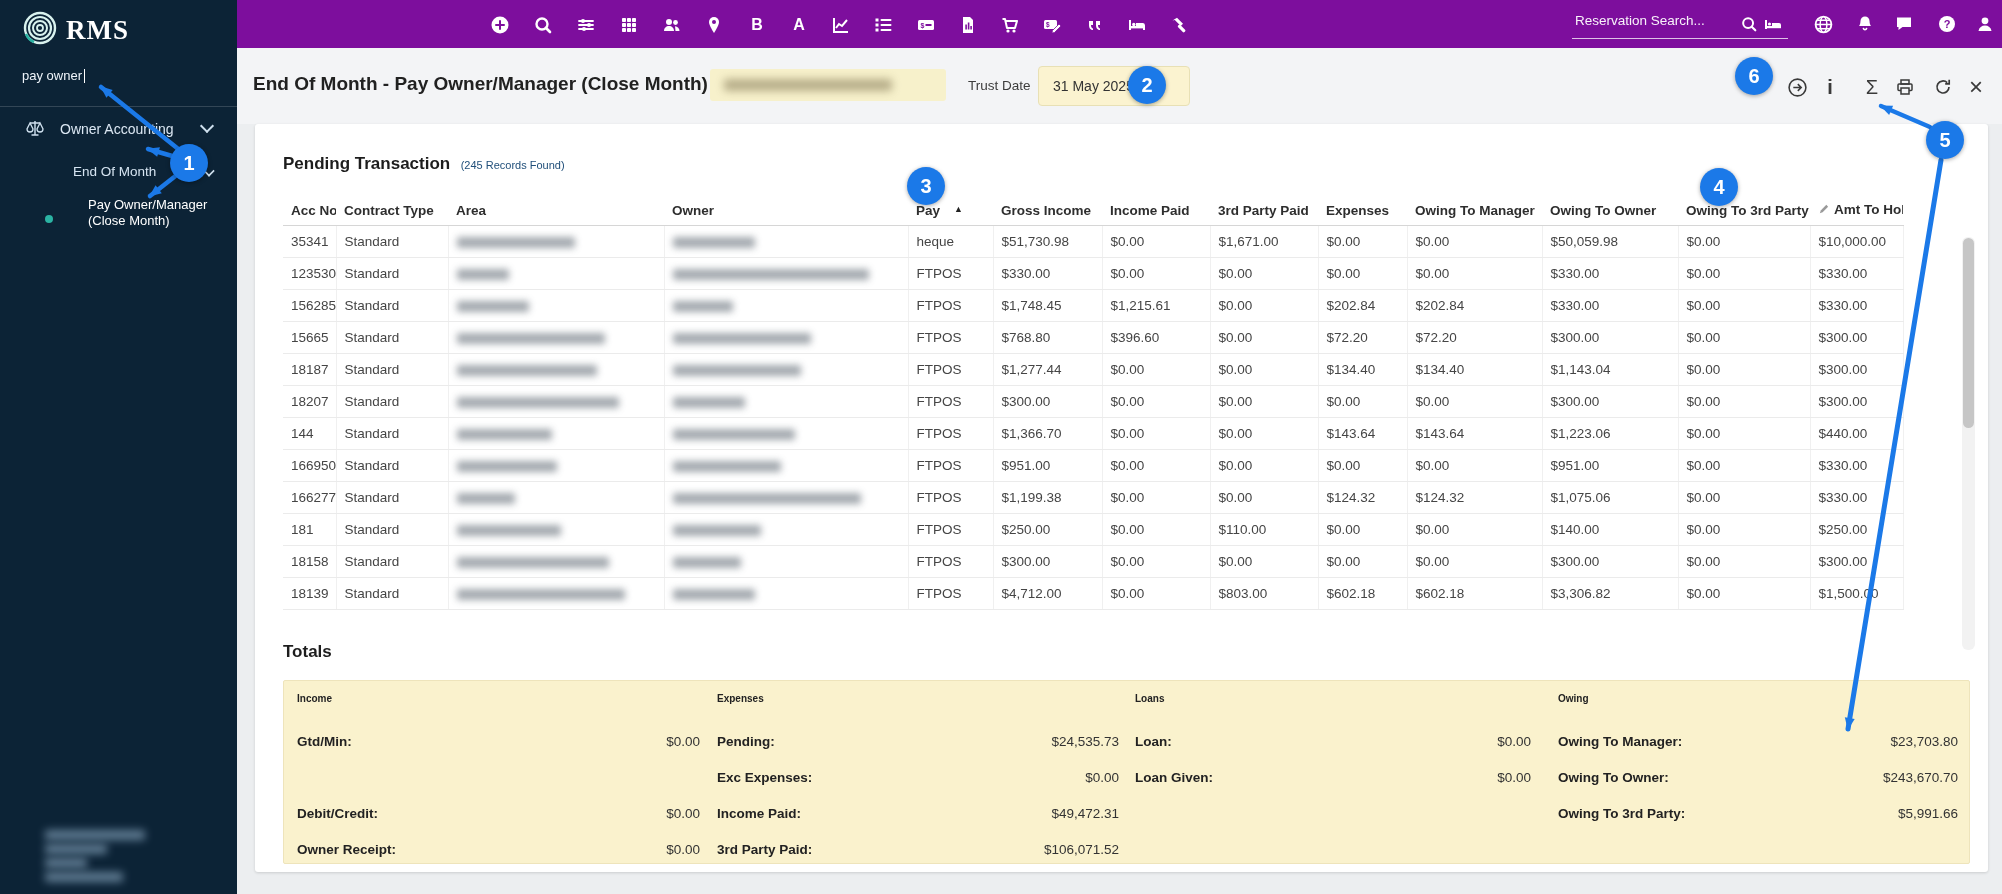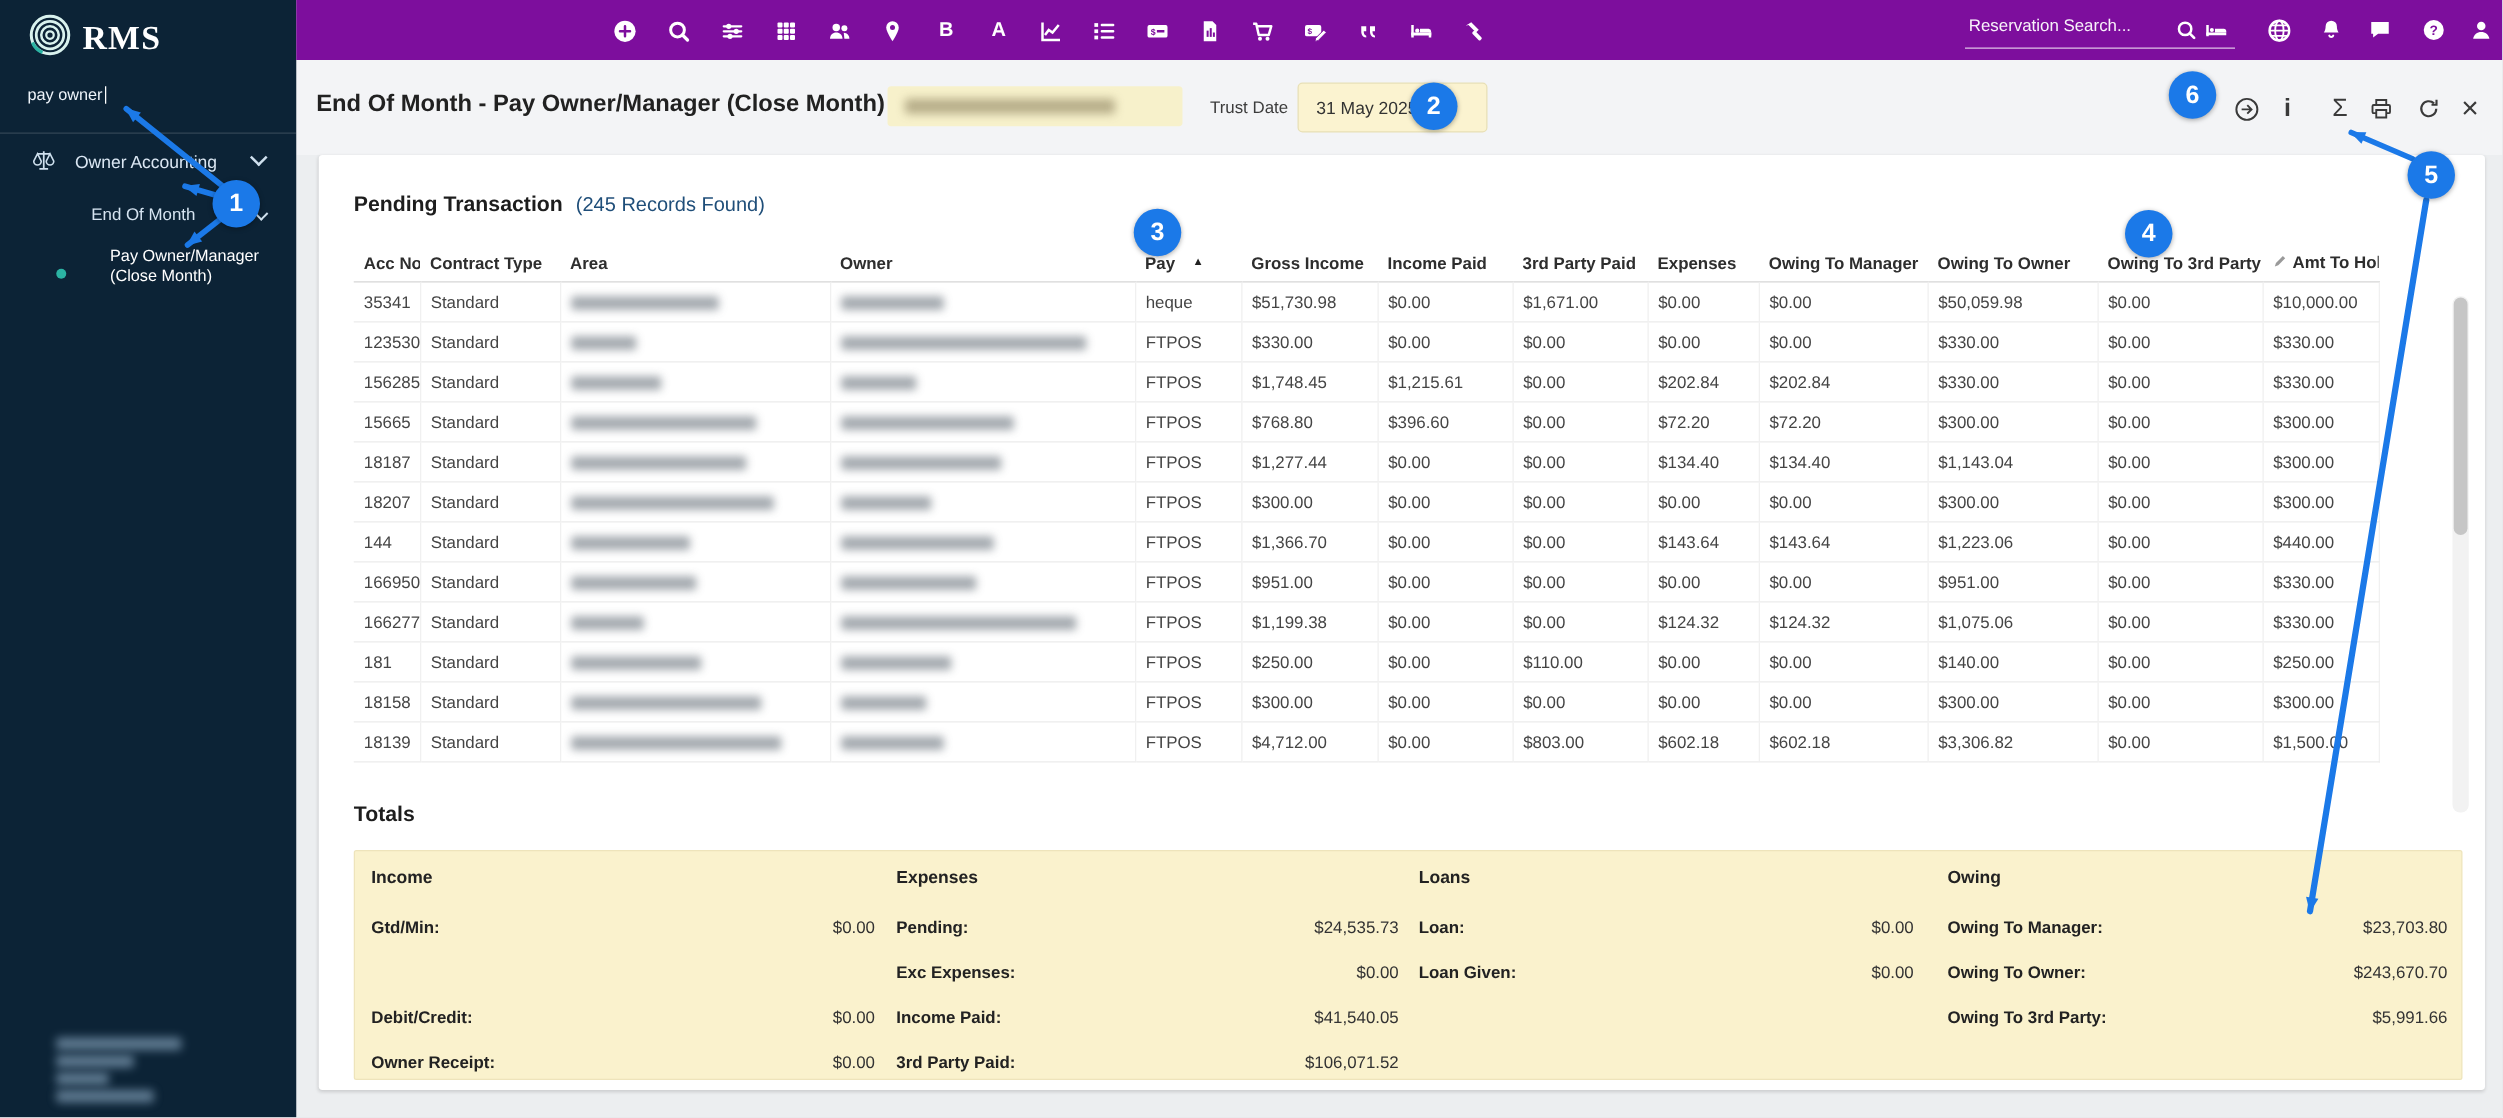--- a/index.html
+++ b/index.html
@@ -43,21 +43,21 @@
   .trust-label{position:absolute;left:731px;top:30px;font-size:13.5px;color:#3c3c3c;}
   .date-field{position:absolute;left:801px;top:18px;width:136px;height:38px;background:#fbf3d0;border:1px solid #e8e0b5;border-radius:4px;display:flex;align-items:center;padding-left:14px;font-size:14px;color:#333;}
   .hdr-action{position:absolute;top:26px;width:26px;height:26px;display:flex;align-items:center;justify-content:center;color:#3a3a3a;}
   .hdr-txt{font-size:20px;color:#3a3a3a;line-height:1;}
   .close-txt{font-size:24px;color:#3a3a3a;line-height:1;}
 
   
   .card{position:absolute;left:255px;top:124px;width:1733px;height:748px;background:#fff;border-radius:3px;box-shadow:0 1px 3px rgba(0,0,0,.14);z-index:1;}
   .pending-title{position:absolute;left:28px;top:30px;}
   .pt-main{font-size:17px;font-weight:bold;color:#1d1d1d;}
-  .pt-records{font-size:16px;color:#1f4e79;margin-left:6px;}
+  .pt-records{font-size:11px;color:#1f4e79;margin-left:6px;}
 
   table.tx{position:absolute;left:28px;top:78px;width:1620px;border-collapse:collapse;table-layout:fixed;}
   table.tx th{text-align:left;font-size:13.5px;font-weight:600;color:#2e2e2e;padding:0 8px 7px 8px;border-bottom:1px solid #d6d6d6;position:relative;white-space:nowrap;overflow:hidden;}
   table.tx td{font-size:13.5px;color:#454545;padding:0 8px;height:31px;border-bottom:1px solid #ebebeb;border-left:1px solid #f0f0f0;white-space:nowrap;overflow:hidden;}
   table.tx td:first-child{border-left:none;}
   table.tx td:last-child{border-right:1px solid #f0f0f0;}
   td.c-acc{color:#4a90d2;}
   td.c-pay{color:#4a90d2;}
   .sort-arrow{position:absolute;right:30px;top:2px;font-size:9px;color:#222;}
   .pencil{margin-right:4px;vertical-align:-1px;}
@@ -66,21 +66,21 @@
   .vscroll{position:absolute;left:1707px;top:113px;width:13px;height:413px;background:#f2f2f2;border-radius:6px;}
   .vthumb{position:absolute;left:1px;top:1px;width:11px;height:190px;background:#c6c6c6;border-radius:6px;}
 
   .totals-title{position:absolute;left:28px;top:518px;font-size:17px;font-weight:bold;color:#1d1d1d;}
   .totals-box{position:absolute;left:28px;top:556px;width:1685px;height:182px;background:#faf2cd;border:1px solid #eee4bb;border-radius:2px;}
   .tgroup{position:absolute;top:12px;height:160px;}
   .tg0{left:13px;width:403px;}
   .tg1{left:433px;width:402px;}
   .tg2{left:851px;width:396px;}
   .tg3{left:1274px;width:400px;}
-  .tg-h{font-size:14px;font-weight:600;color:#222;}
+  .tg-h{font-size:10px;font-weight:600;color:#222;}
   .tg-row{position:absolute;left:0;width:100%;height:18px;}
   .tg-l{position:absolute;left:0;font-size:13.5px;font-weight:bold;color:#222;}
   .tg-v{position:absolute;right:0;font-size:13.5px;color:#333;text-align:right;}
 
   
   .overlay{position:absolute;left:0;top:0;width:2002px;height:894px;pointer-events:none;z-index:40;}
   .callout{position:absolute;width:38px;height:38px;border-radius:50%;background:#1b79e8;color:#fff;font-size:20px;font-weight:bold;display:flex;align-items:center;justify-content:center;box-shadow:0 1px 4px rgba(0,0,0,.35);z-index:50;}
   .co1{left:170px;top:144px;}
   .co2{left:1128px;top:66px;}
   .co3{left:907px;top:167px;}
@@ -629,21 +629,21 @@
           <div class="tg-row" style="top:41px">
             <span class="tg-l">Pending:</span>
             <span class="tg-v">$24,535.73</span>
           </div>
           <div class="tg-row" style="top:77px">
             <span class="tg-l">Exc Expenses:</span>
             <span class="tg-v">$0.00</span>
           </div>
           <div class="tg-row" style="top:113px">
             <span class="tg-l">Income Paid:</span>
-            <span class="tg-v">$41,540.05</span>
+            <span class="tg-v">$49,472.31</span>
           </div>
           <div class="tg-row" style="top:149px">
             <span class="tg-l">3rd Party Paid:</span>
             <span class="tg-v">$106,071.52</span>
           </div>
         </div>
         <div class="tgroup tg2">
           <div class="tg-h">Loans</div>
           <div class="tg-row" style="top:41px">
             <span class="tg-l">Loan:</span>

